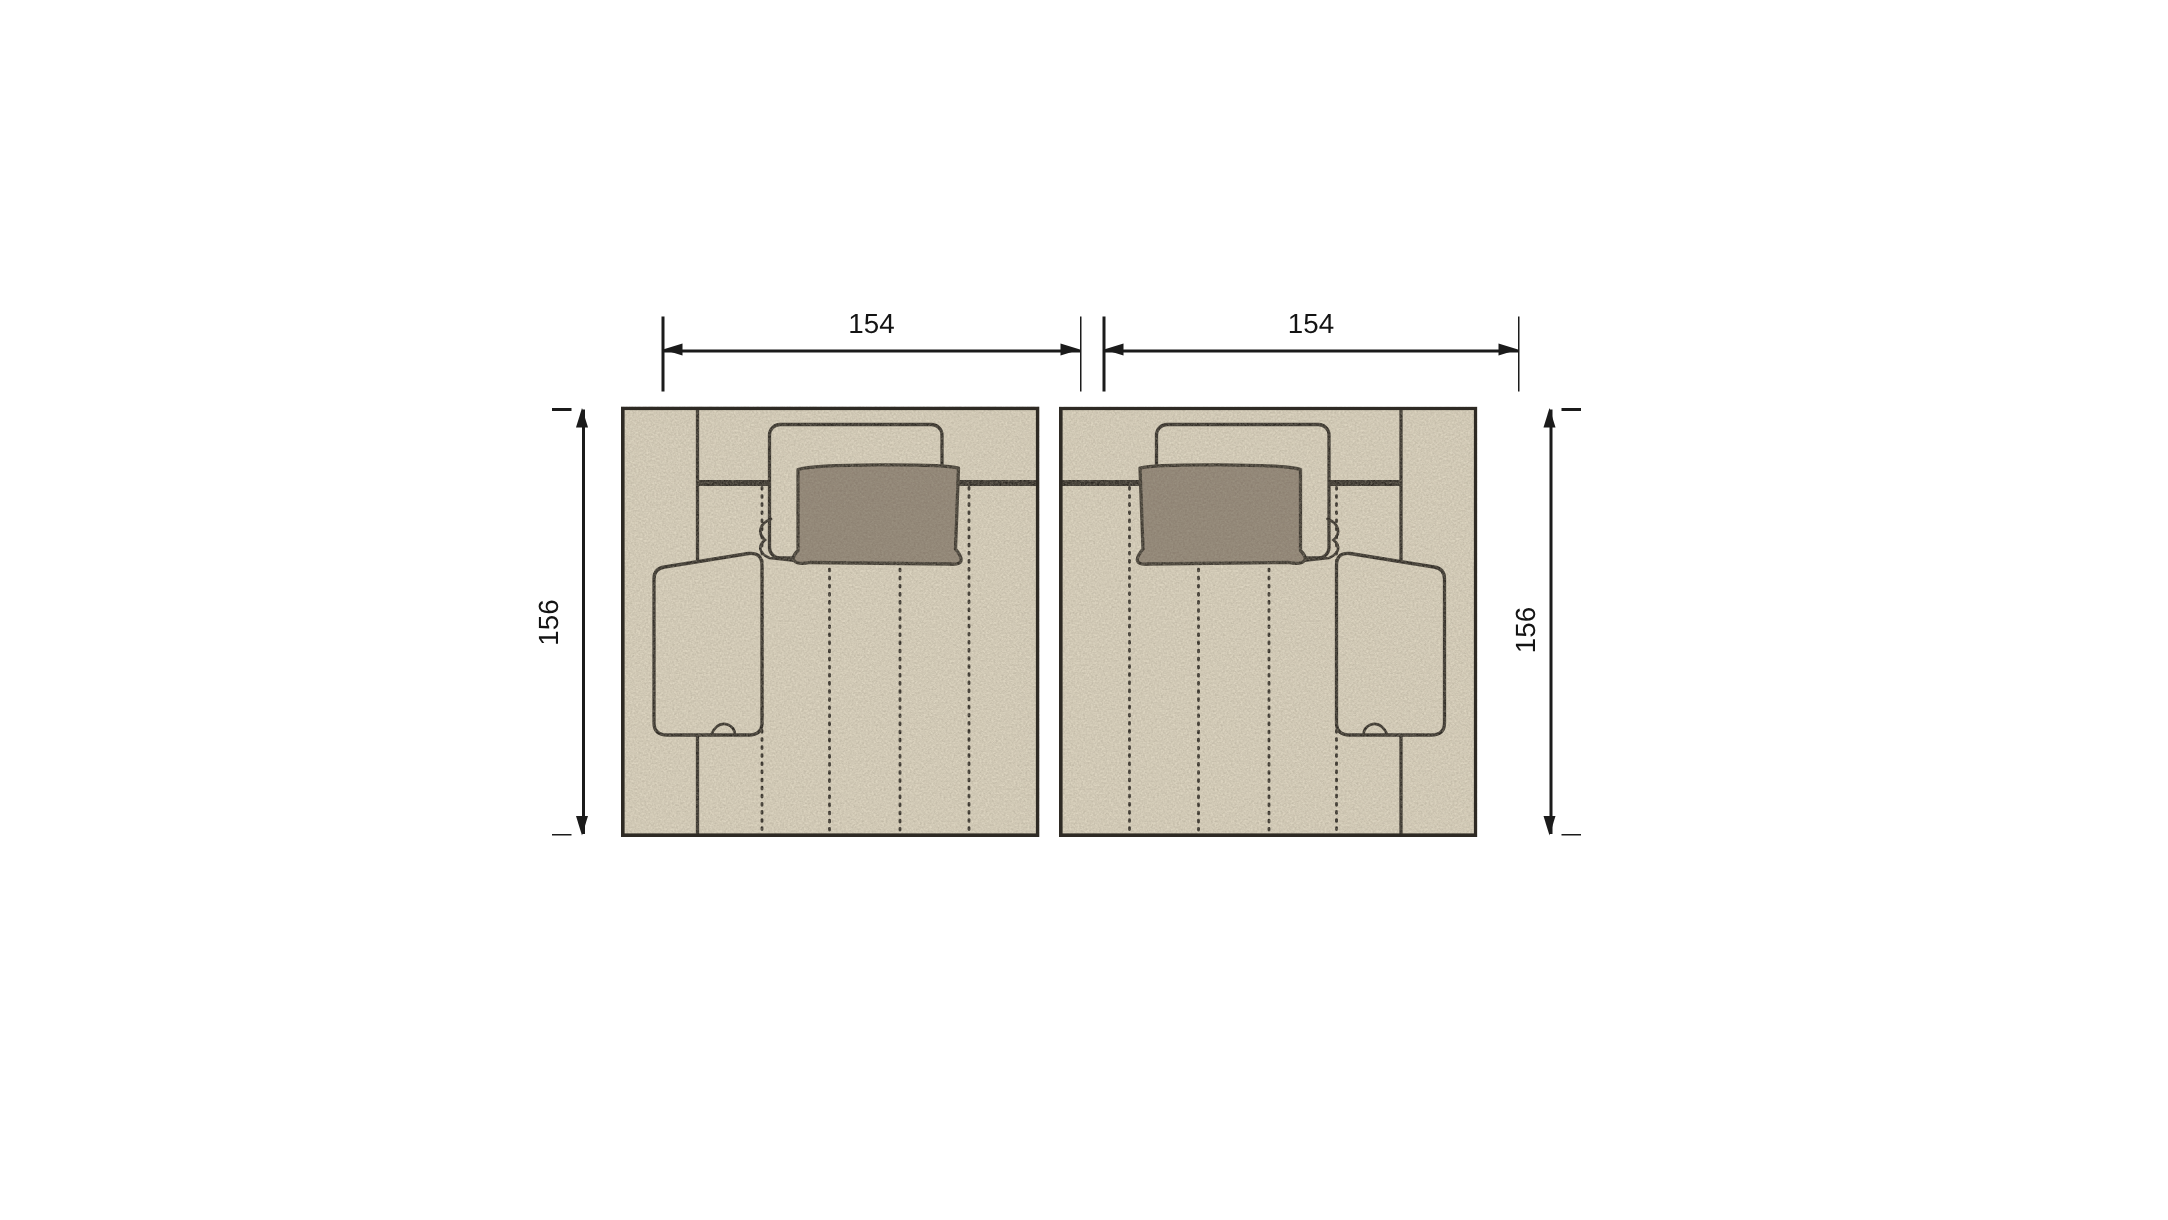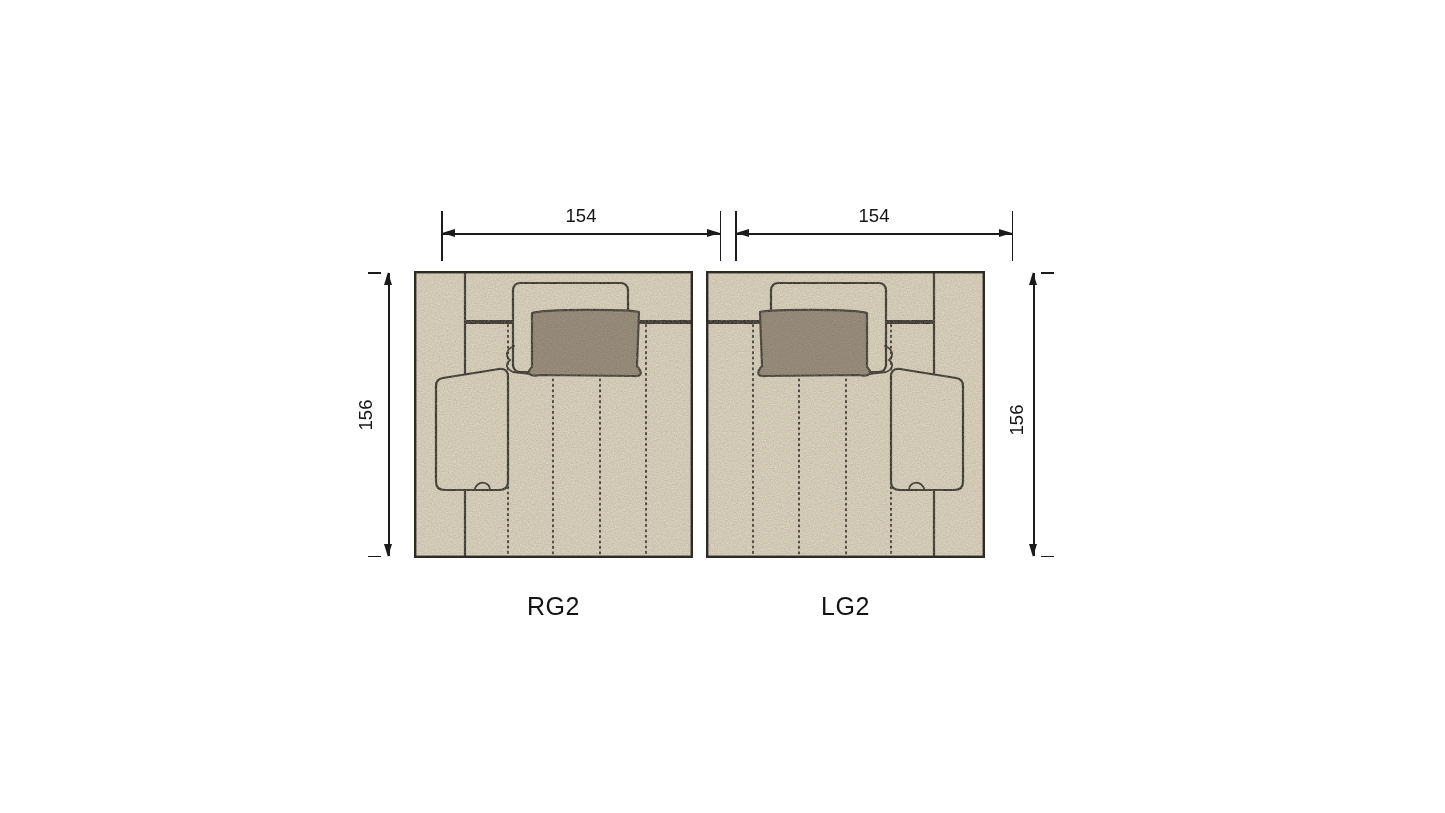--- a/index.html
+++ b/index.html
@@ -150,16 +150,14 @@
   </div>
 
   <div class="module module-lg2">
     <svg viewBox="0 0 279 287">
       <g transform="translate(279,0) scale(-1,1)">
         <use href="#module-art"></use>
       </g>
     </svg>
   </div>
 
-  <div class="module-label label-rg2">RG2</div>
-  <div class="module-label label-lg2">LG2</div>
 
 </div>
 
 </body></html>

